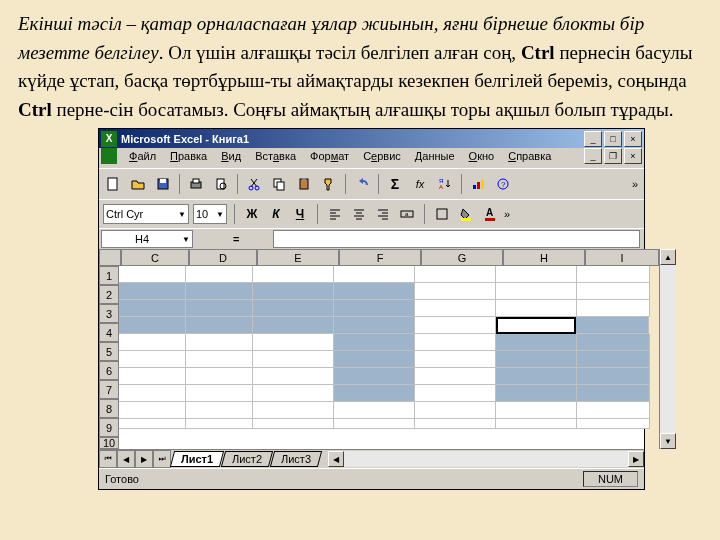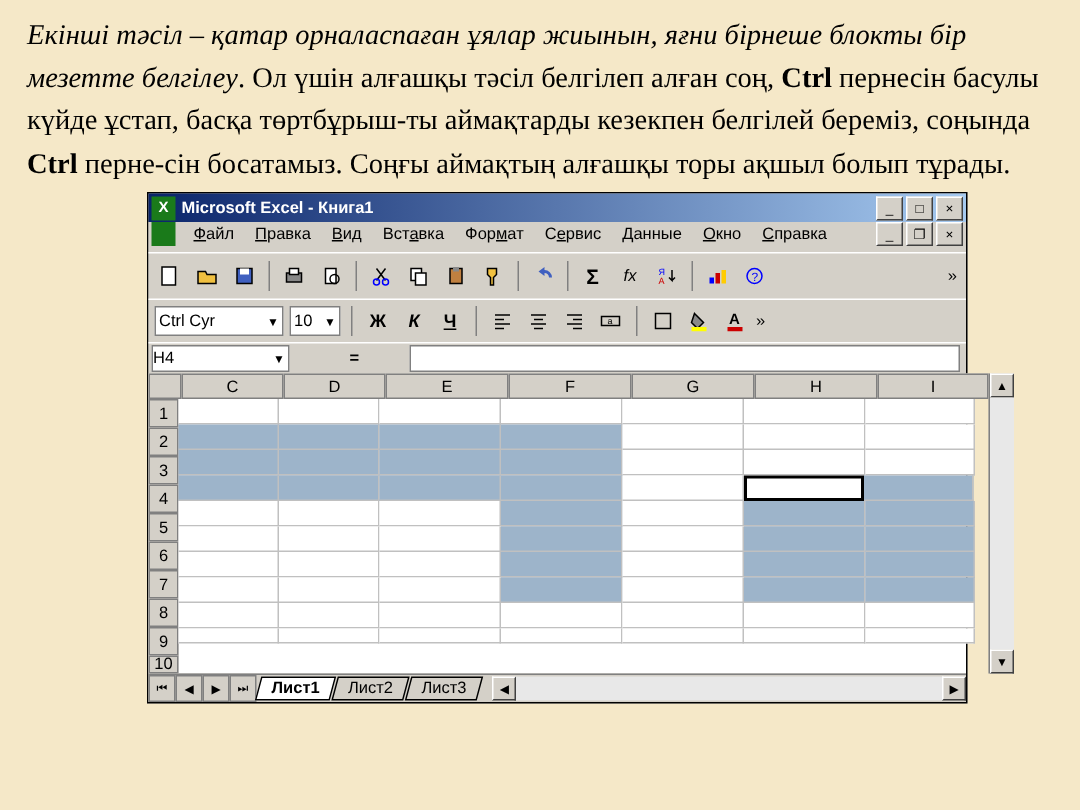--- a/index.html
+++ b/index.html
@@ -235,21 +235,21 @@
           <svg viewBox="0 0 14 14">
             <text x="3" y="9" font-size="10" font-weight="bold">A</text>
             <rect x="2" y="11" width="10" height="3" fill="#c00"></rect>
           </svg>
         </div>
       <div class="more">»</div>
     </div>
 
     <div class="namebox-row">
       <div class="namebox">
-          <span style="flex:1;">H4</span>
+          <span style="flex:1;text-align:center">H4</span>
           <span class="dd">▼</span>
         </div>
       <div class="fxarea" style="flex:1;margin-right:4px">
         <span style="font-weight:bold;margin:0 30px">=</span>
         <div class="formula"></div>
       </div>
     </div>
 
     <div class="grid">
       <div style="display:flex">
@@ -389,14 +389,18 @@
       <div class="sheettab active"><span>Лист1</span></div>
       <div class="sheettab inactive"><span>Лист2</span></div>
       <div class="sheettab inactive"><span>Лист3</span></div>
       <div class="hscroll">
         <div class="sbtn">◀</div>
         <div class="strack" style="flex:1"></div>
         <div class="sbtn">▶</div>
       </div>
     </div>
 
+    <div class="statusbar">
+      <span>Готово</span>
+      <span class="numbox">NUM</span>
+    </div>
   </div>
 </div>
 
 </body></html>

